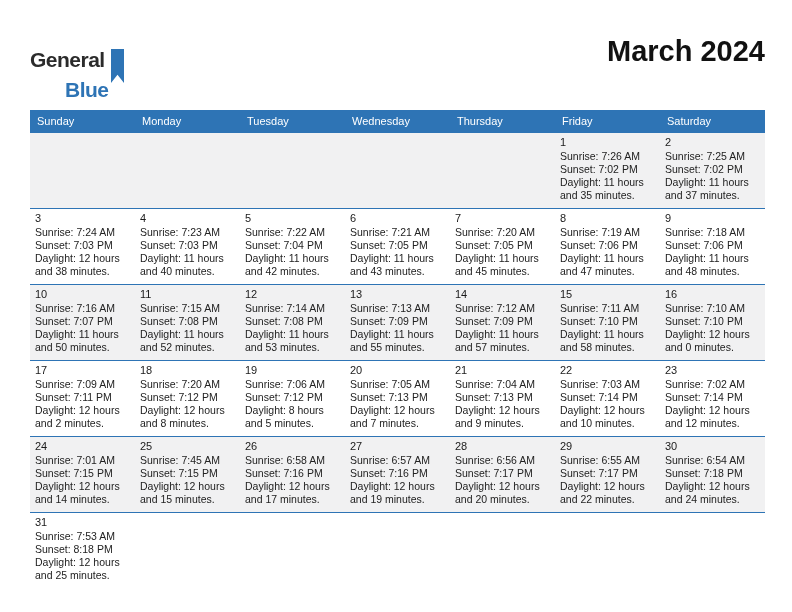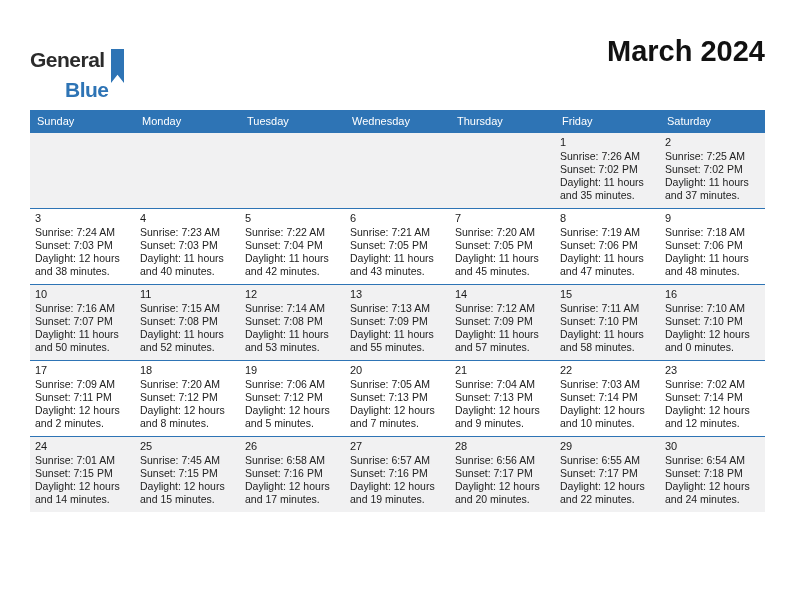--- a/index.html
+++ b/index.html
@@ -243,21 +243,21 @@
           <td>
             <div class="day-num">18</div>
             <div class="day-line">Sunrise: 7:20 AM</div>
             <div class="day-line">Sunset: 7:12 PM</div>
             <div class="day-line">Daylight: 12 hours and 8 minutes.</div>
           </td>
           <td>
             <div class="day-num">19</div>
             <div class="day-line">Sunrise: 7:06 AM</div>
             <div class="day-line">Sunset: 7:12 PM</div>
-            <div class="day-line">Daylight: 12 hours and 5 minutes.</div>
+            <div class="day-line">Daylight: 8 hours and 5 minutes.</div>
           </td>
           <td>
             <div class="day-num">20</div>
             <div class="day-line">Sunrise: 7:05 AM</div>
             <div class="day-line">Sunset: 7:13 PM</div>
             <div class="day-line">Daylight: 12 hours and 7 minutes.</div>
           </td>
           <td>
             <div class="day-num">21</div>
             <div class="day-line">Sunrise: 7:04 AM</div>
@@ -314,16 +314,30 @@
             <div class="day-line">Sunset: 7:17 PM</div>
             <div class="day-line">Daylight: 12 hours and 22 minutes.</div>
           </td>
           <td>
             <div class="day-num">30</div>
             <div class="day-line">Sunrise: 6:54 AM</div>
             <div class="day-line">Sunset: 7:18 PM</div>
             <div class="day-line">Daylight: 12 hours and 24 minutes.</div>
           </td>
         </tr>
+        <tr>
+          <td>
+            <div class="day-num">31</div>
+            <div class="day-line">Sunrise: 7:53 AM</div>
+            <div class="day-line">Sunset: 8:18 PM</div>
+            <div class="day-line">Daylight: 12 hours and 25 minutes.</div>
+          </td>
+          <td></td>
+          <td></td>
+          <td></td>
+          <td></td>
+          <td></td>
+          <td></td>
+        </tr>
       </tbody>
   </table>
 
 </div>
 
 </body></html>

